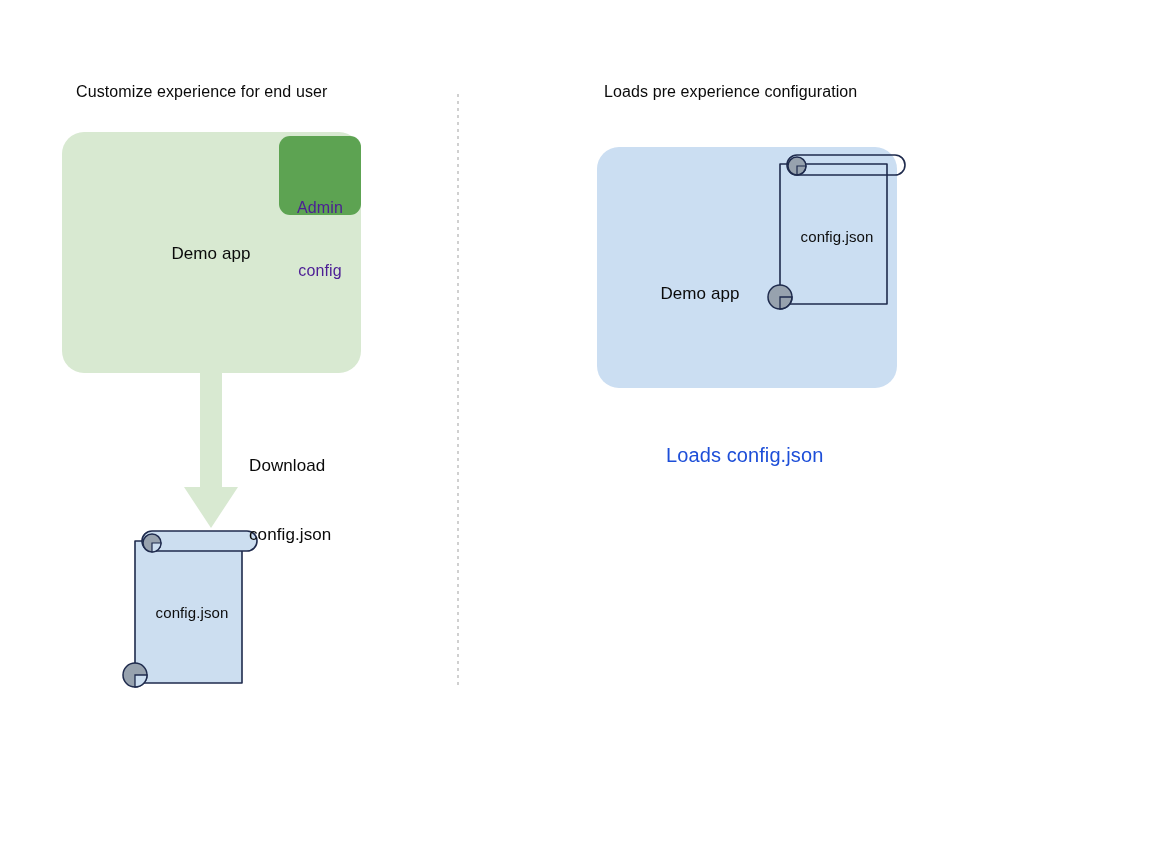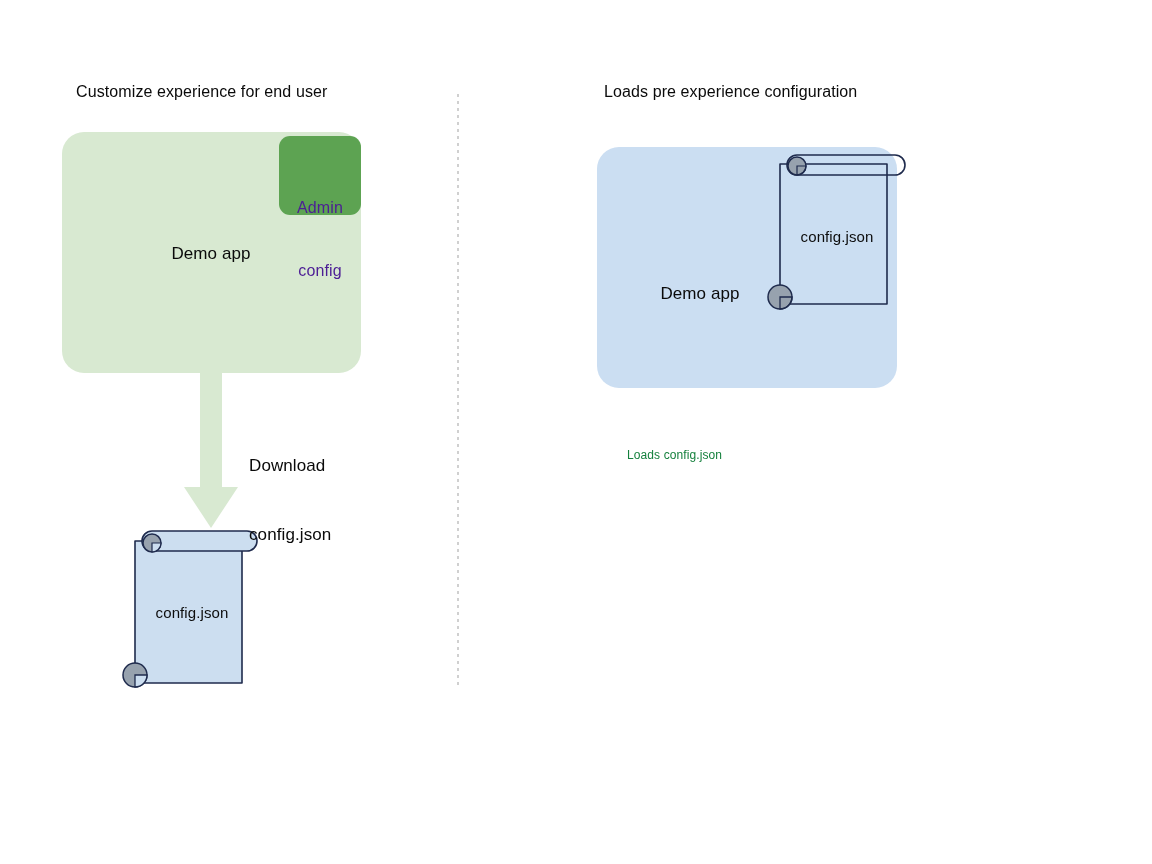--- a/index.html
+++ b/index.html
@@ -39,22 +39,23 @@
     text-align: left;
   }
   .panel-title {
     font-size: 16px;
     margin-top: 33px;
   }
   .box-title {
     font-size: 17px;
   }
   .panel-label-text {
-    font-size: 12px;
-    color: #15803d;
+    font-size: 20px;
+    color: #1d4ed8;
+    margin-left: 39px;
   }
   .scroll-filename {
     font-size: 15px;
     color: #0d0d0d;
   }
   .admin-panel-text {
     font-size: 16px;
     line-height: 21px;
     color: #4c1d95;
     text-align: center;

